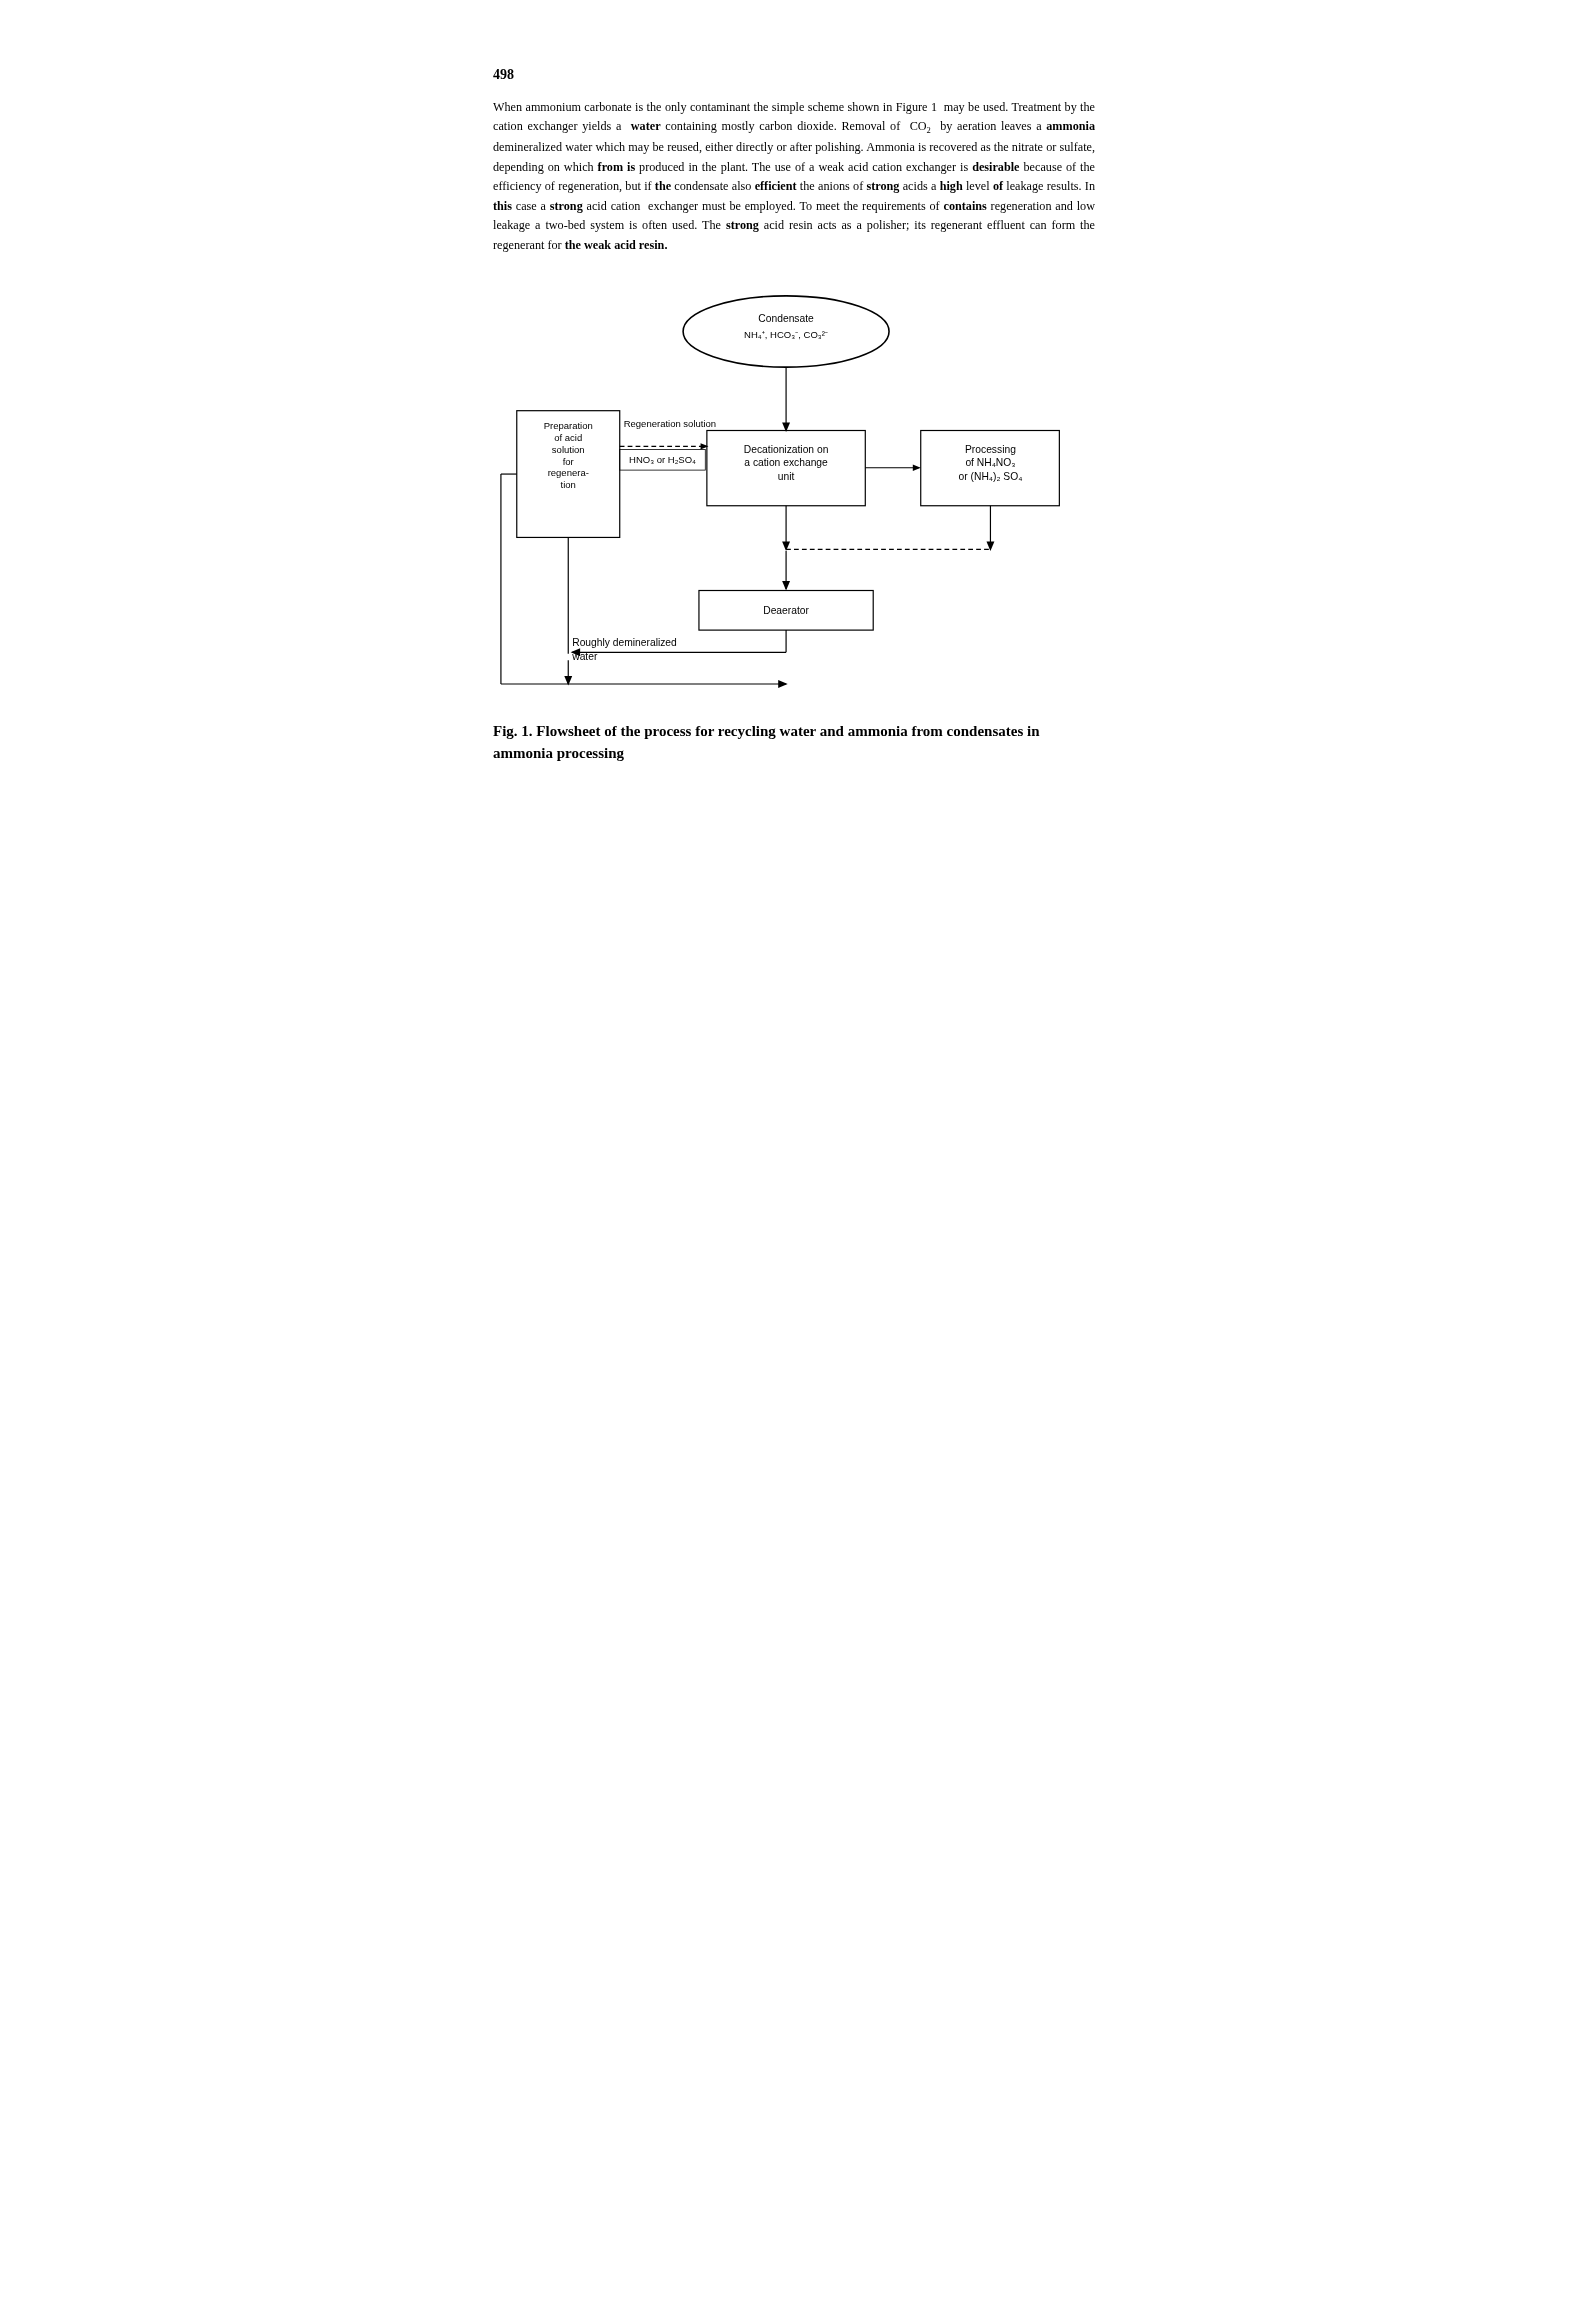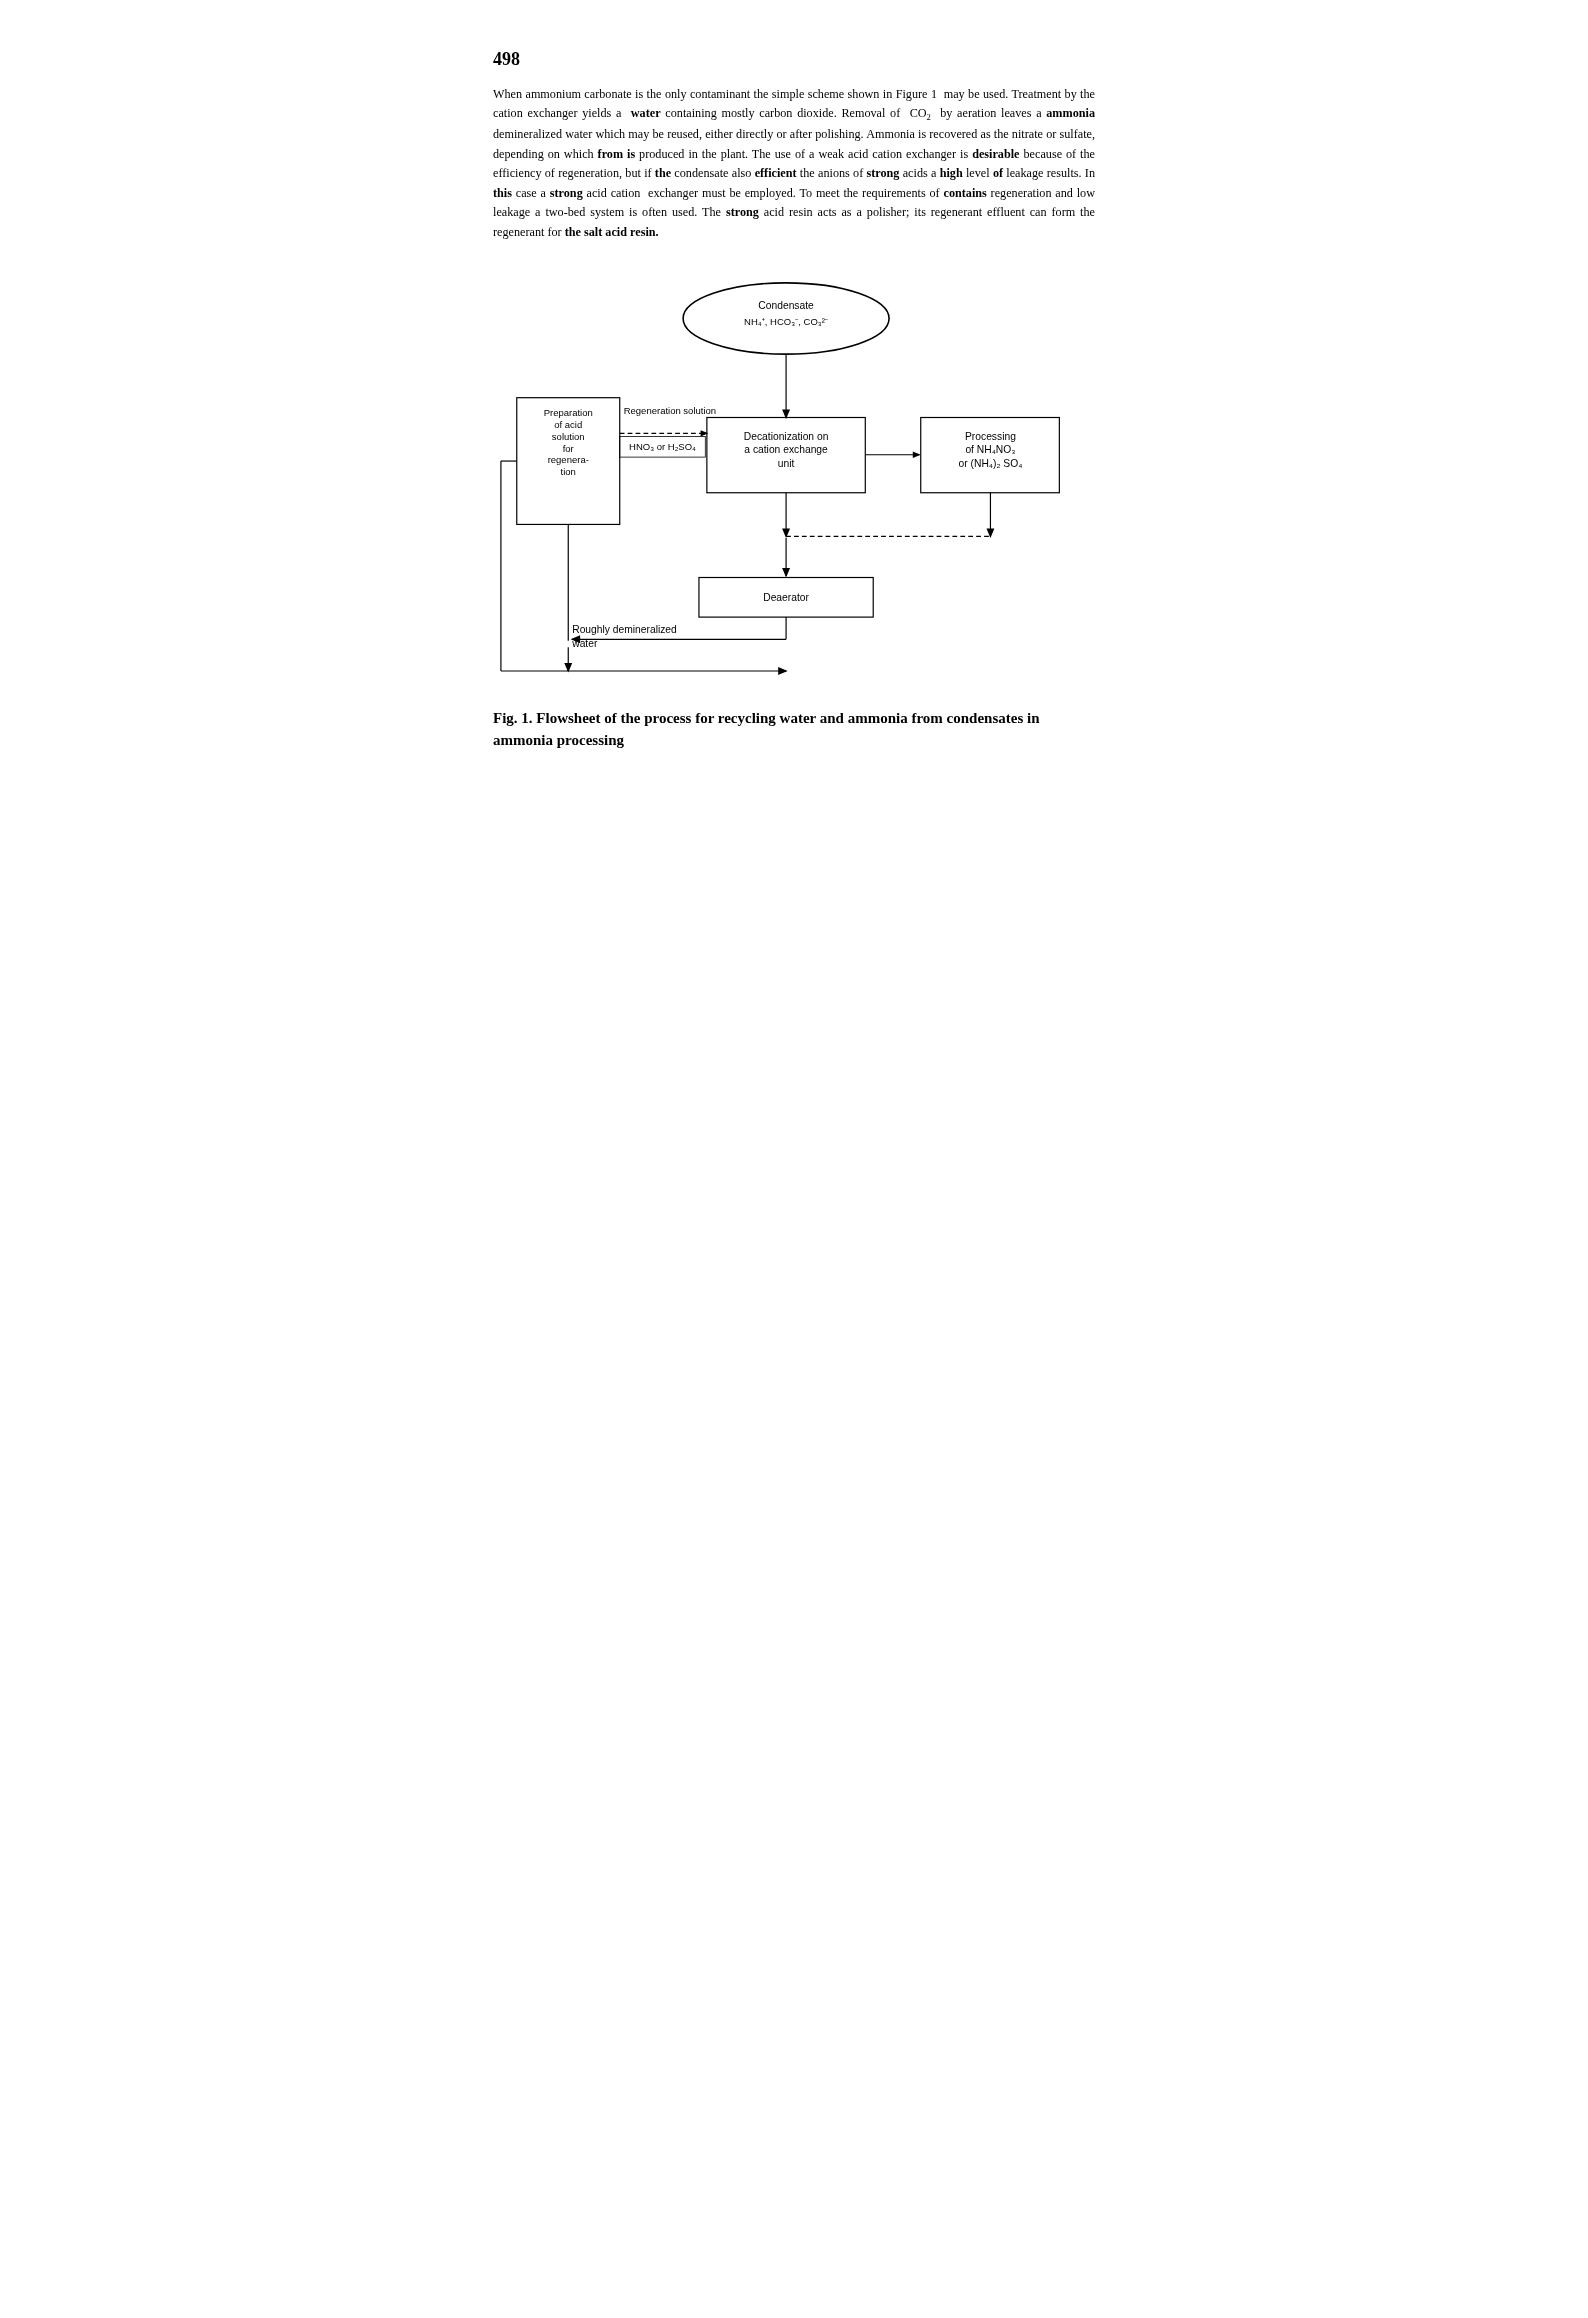--- a/index.html
+++ b/index.html
@@ -6,23 +6,24 @@
     body {
       background: #fff;
       font-family: 'Times New Roman', Times, serif;
       font-size: 12.2px;
       color: #000;
       padding: 49px 65px 49px 65px;
       max-width: 732px;
       margin: 0 auto;
     }
     .page-number {
-      font-size: 18px;
+      font-size: 14px;
       font-weight: bold;
       margin-bottom: 14.6px;
+      margin-top: 18px;
     }
     .body-text {
       text-align: justify;
       line-height: 1.6;
       margin-bottom: 24.4px;
       font-size: 12.2px;
     }
     .body-text .bold { font-weight: bold; }
     sub { font-size: 0.7em; vertical-align: sub; }
 
@@ -55,21 +56,21 @@
   in Figure 1&nbsp; may be used. Treatment by the cation exchanger yields a&nbsp; <span class="bold">water</span>
   containing mostly carbon dioxide. Removal of &nbsp;CO<sub>2</sub>&nbsp; by aeration leaves a <span class="bold">ammonia</span>
   demineralized water which may be reused, either directly or after polishing.
   Ammonia is recovered as the nitrate or sulfate, depending on which <span class="bold">from is</span>
   produced in the&nbsp;plant. The use of a weak acid cation exchanger is <span class="bold">desirable</span>
   because of the efficiency of regeneration, but if <span class="bold">the</span> condensate also <span class="bold">efficient</span>
   the anions of <span class="bold">strong</span> acids a <span class="bold">high</span> level <span class="bold">of</span> leakage results. In <span class="bold">this</span> case a <span class="bold">strong</span>
   acid cation&nbsp; exchanger must be employed. To meet the requirements of <span class="bold">contains</span>
   regeneration and&nbsp;low leakage a two-bed system is often used. The <span class="bold">strong</span>
   acid resin acts as a polisher; its regenerant effluent can form the regenerant for
-  <span class="bold">the salt acid resin.</span>
+  <span class="bold">the weak acid resin.</span>
 </div>
 
 <div class="diagram">
   <svg viewBox="0 0 760 520" xmlns="http://www.w3.org/2000/svg" font-family="Arial, sans-serif" font-size="13">
 
     <ellipse cx="370" cy="65" rx="130" ry="45" fill="none" stroke="#000" stroke-width="2"></ellipse>
     <text x="370" y="53" text-anchor="middle" font-size="13">Condensate</text>
     <text x="370" y="73" text-anchor="middle" font-size="12">NH₄⁺,  HCO₃⁻,  CO₃²⁻</text>
 
     <line x1="370" y1="110" x2="370" y2="190" stroke="#000" stroke-width="1.5"></line>

